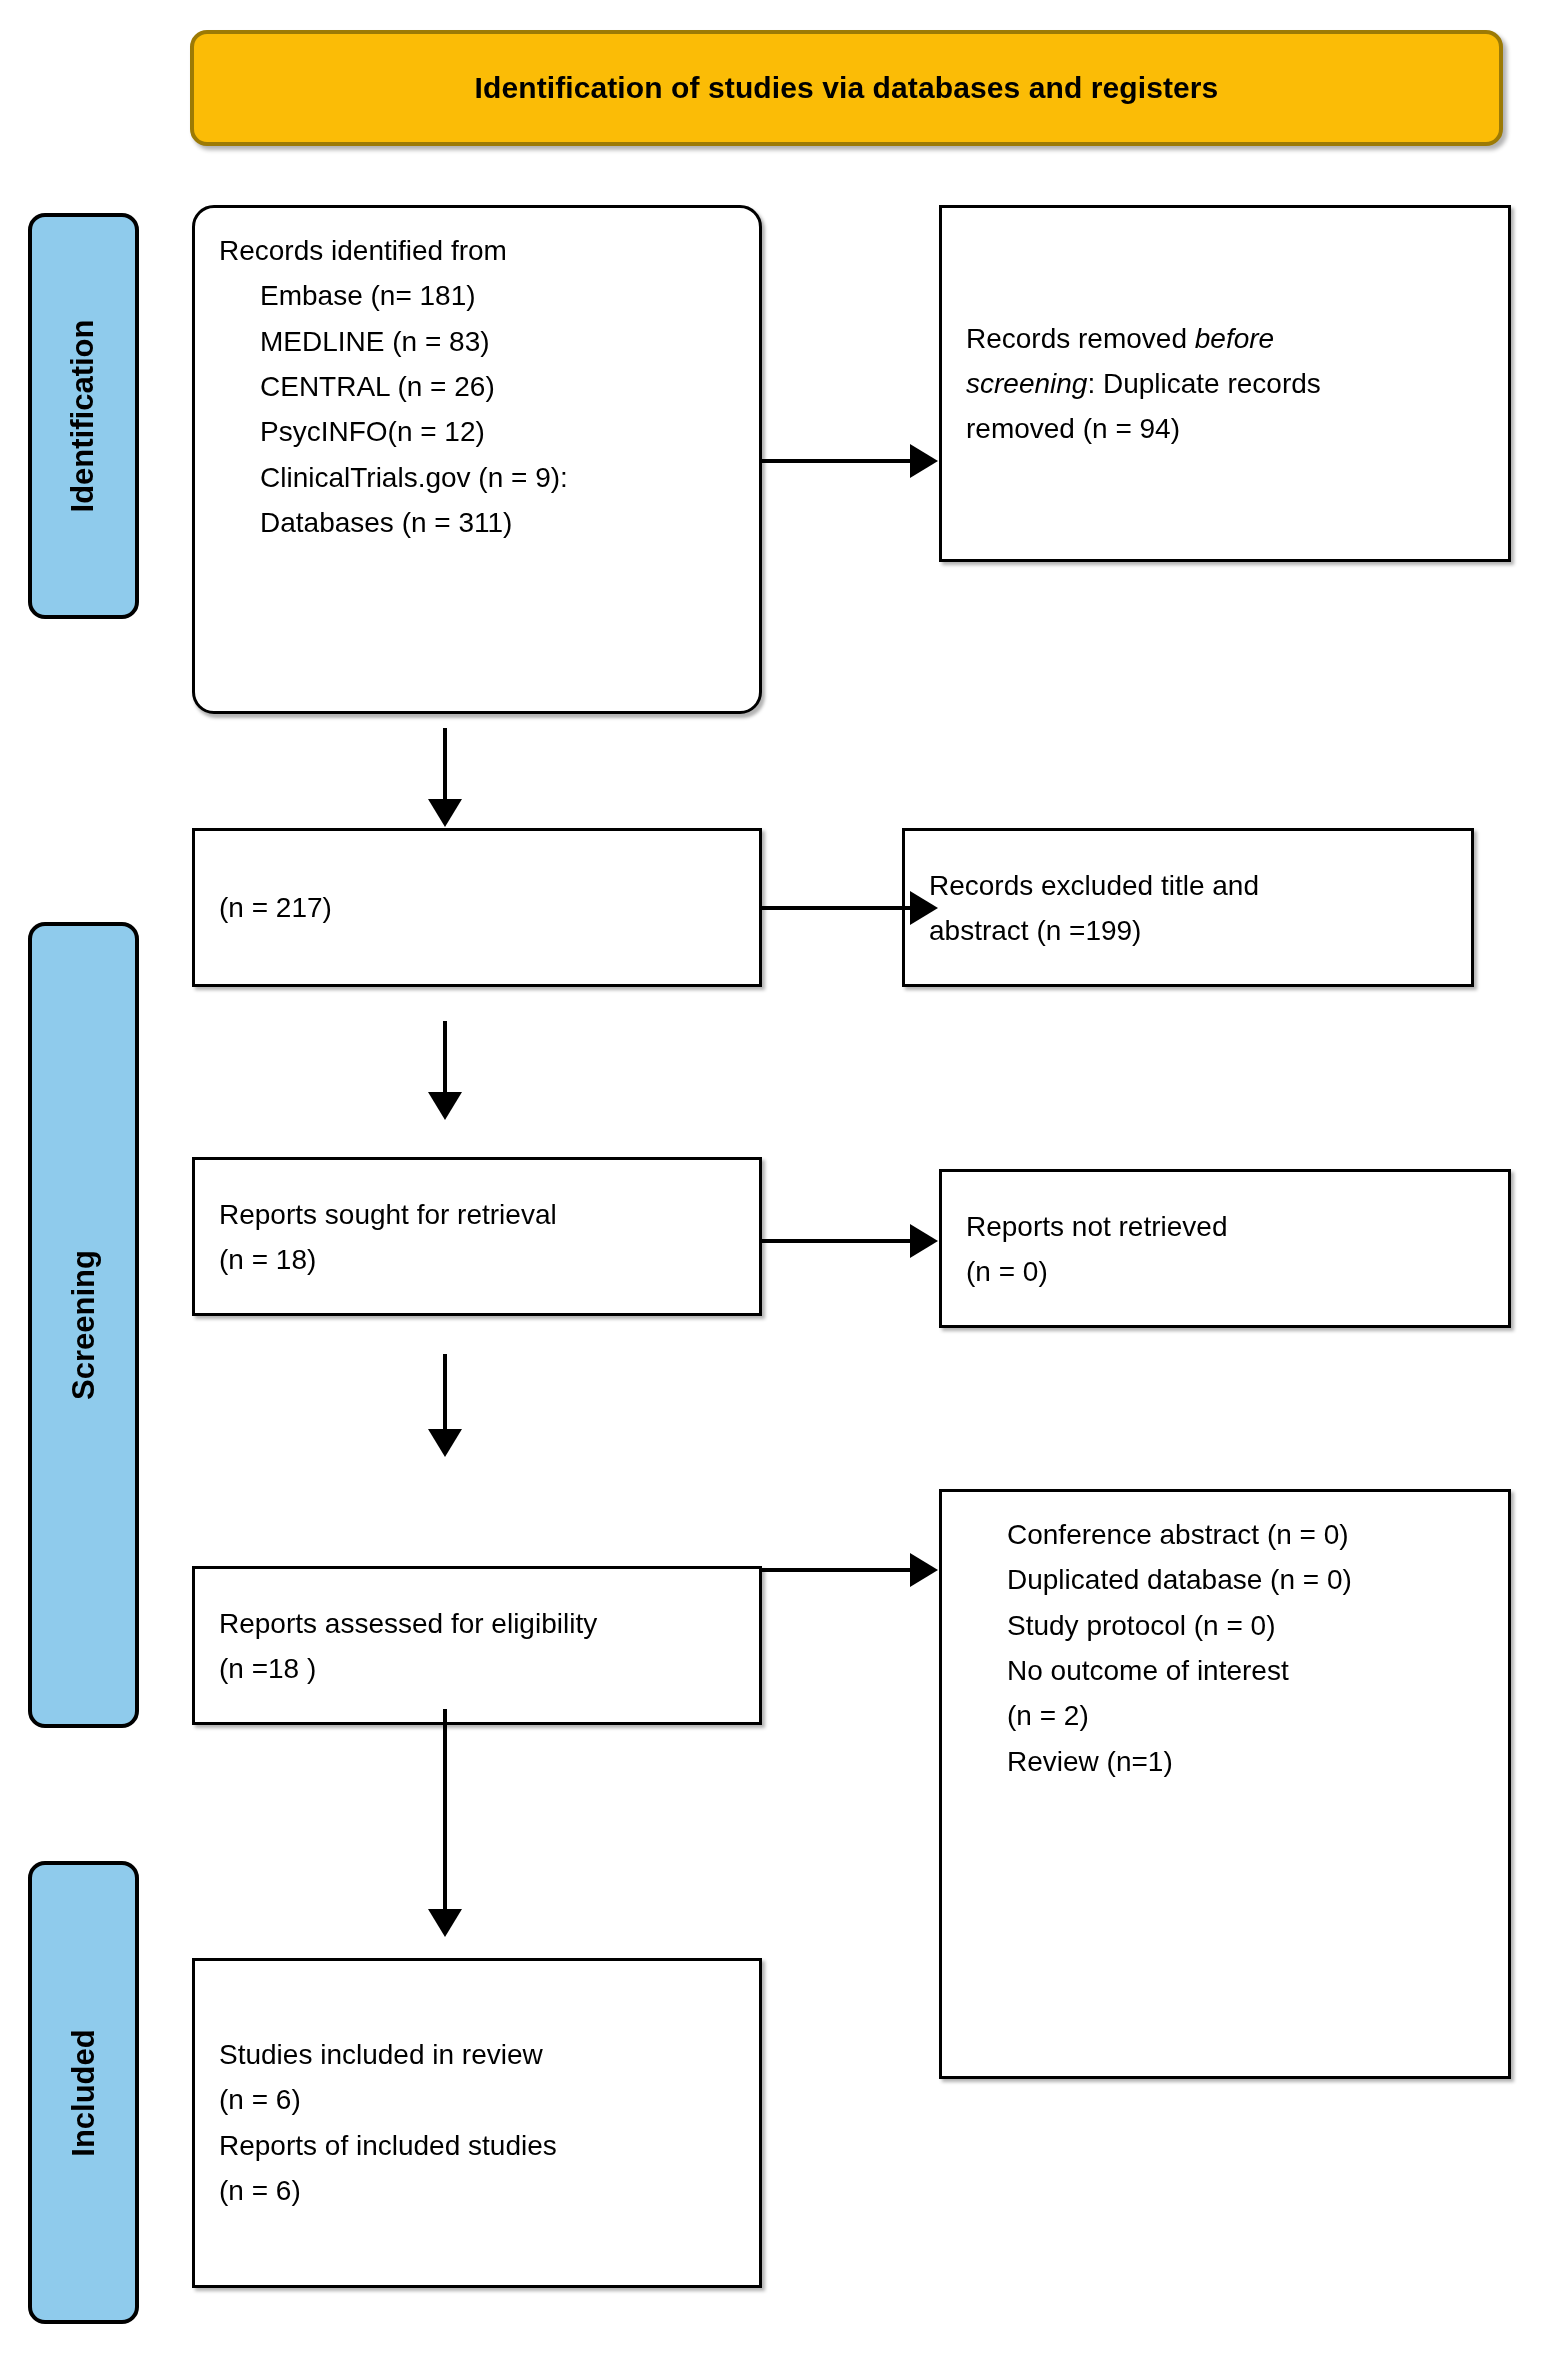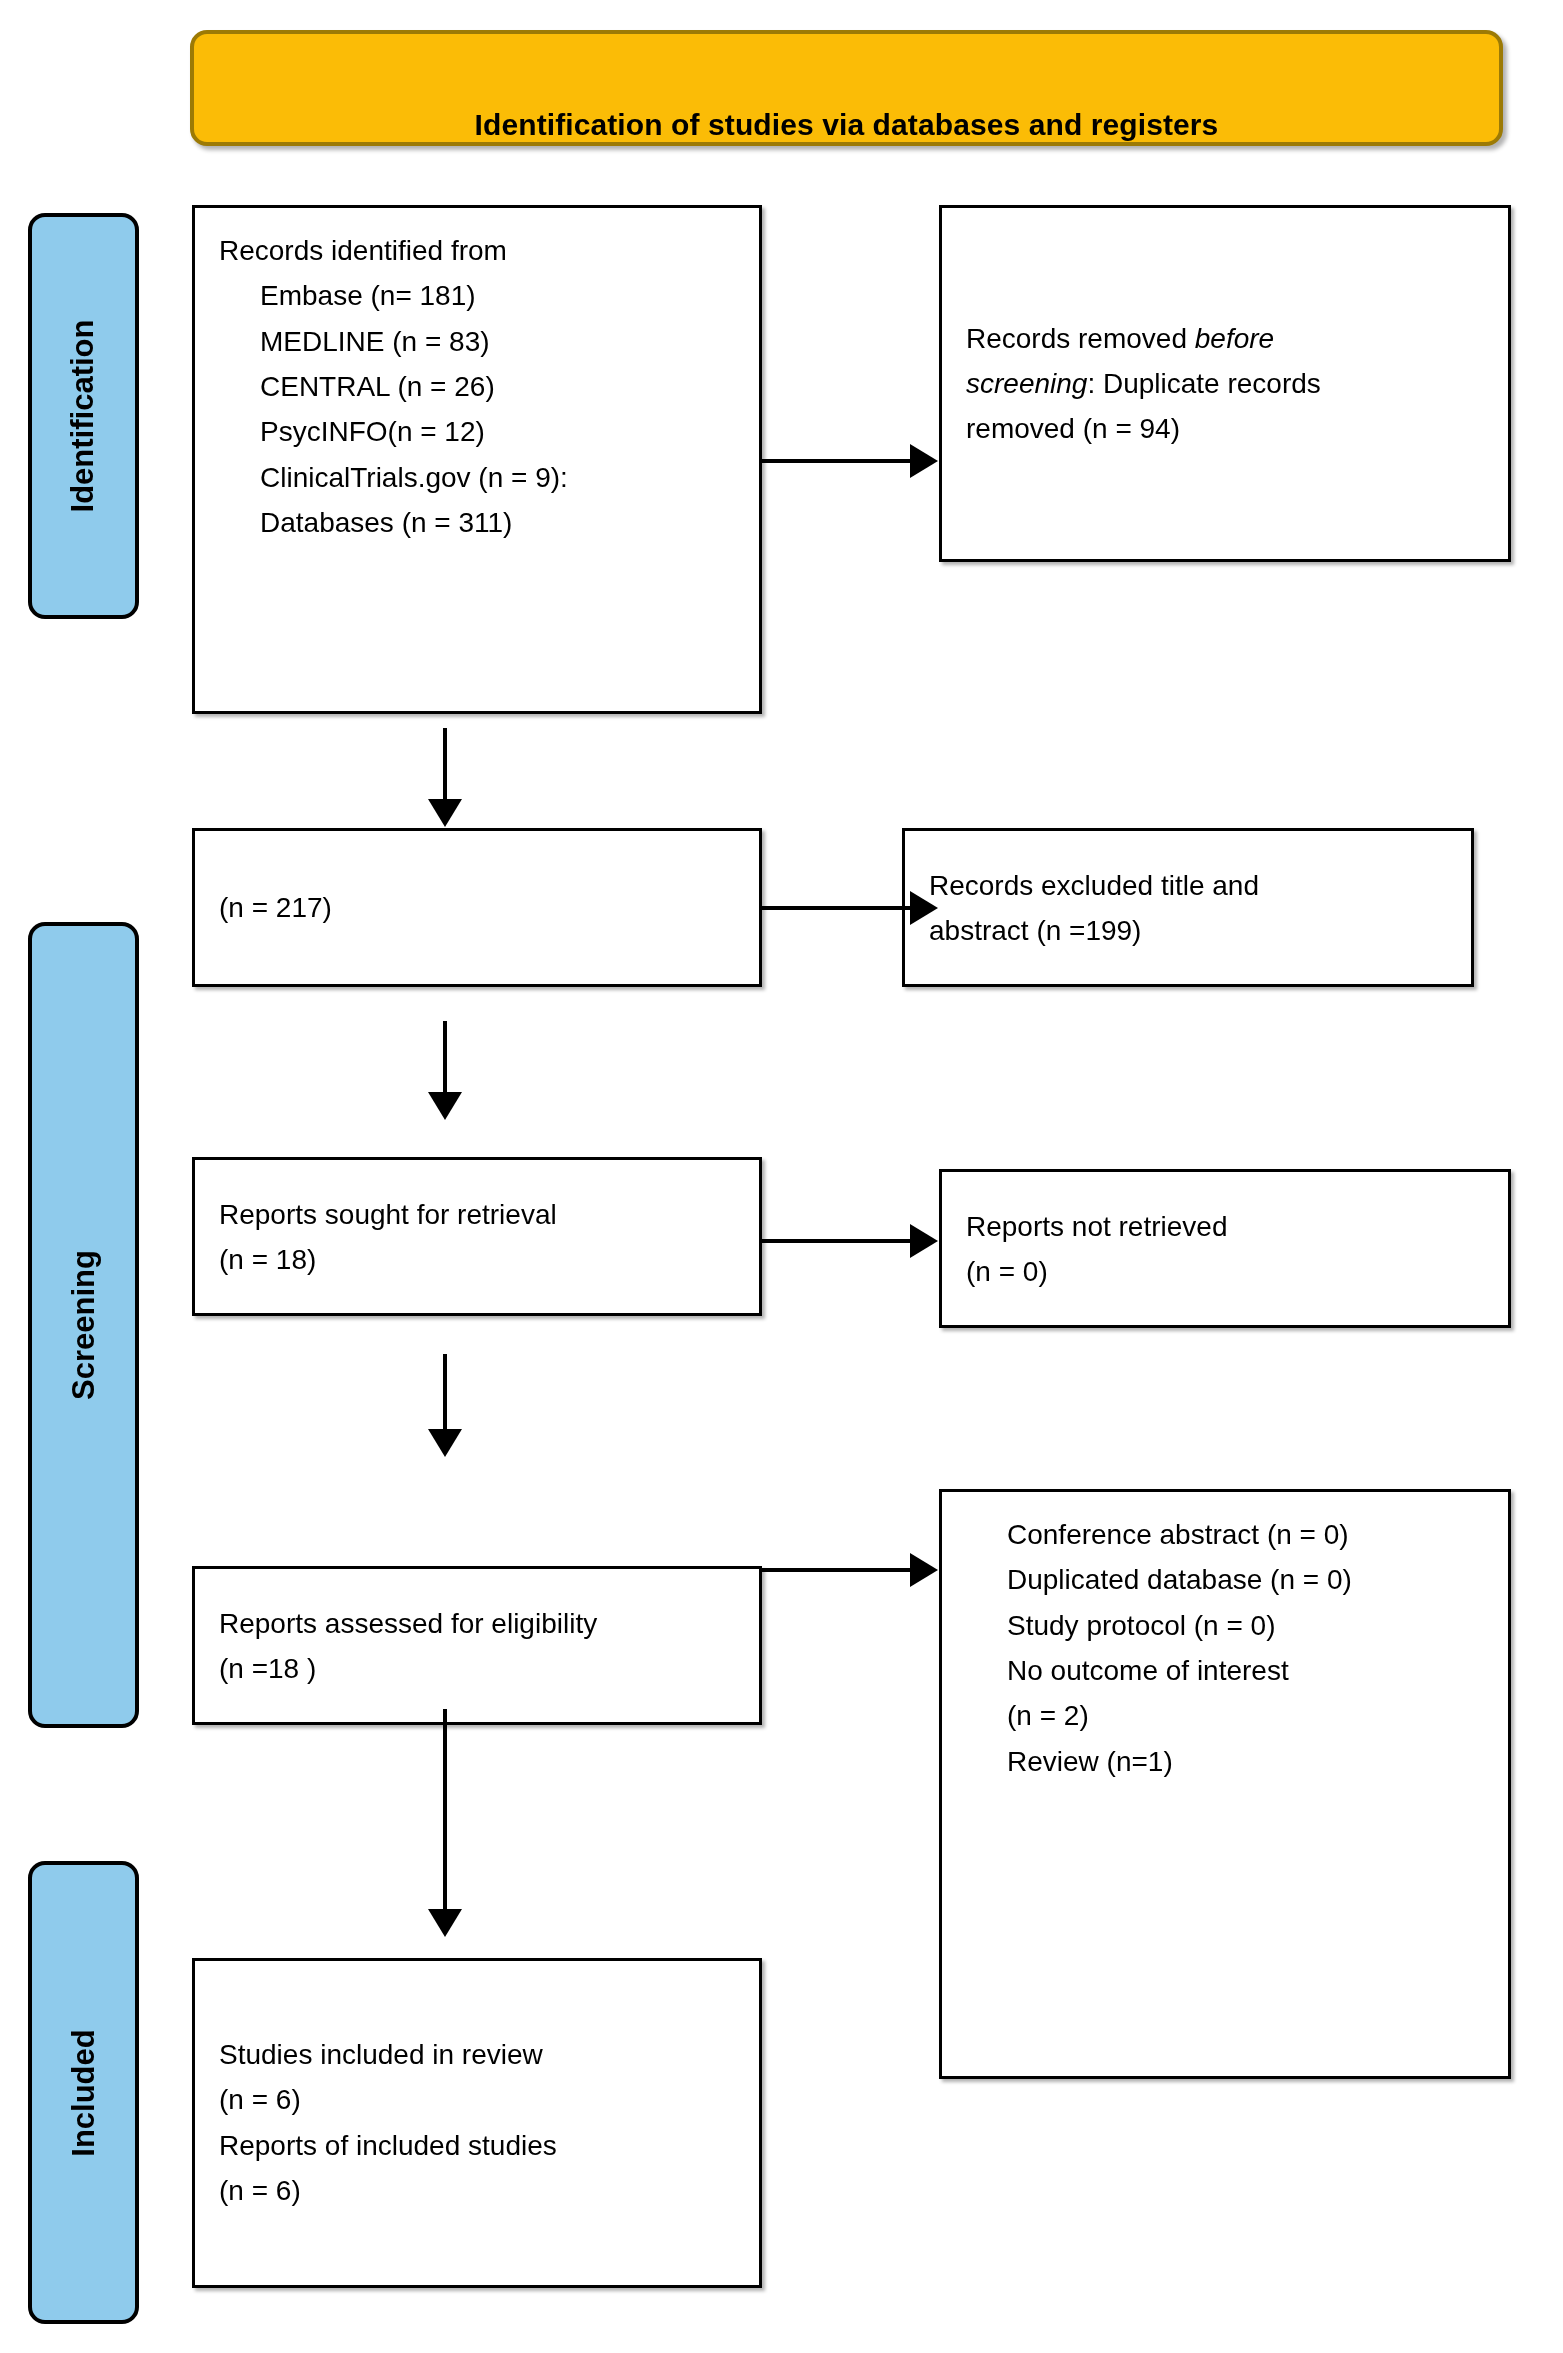--- a/index.html
+++ b/index.html
@@ -24,21 +24,21 @@
     position: absolute;
     left: 190px;
     top: 30px;
     width: 1313px;
     height: 116px;
     background: #FBBC06;
     border: 4.6px solid #9C7A05;
     border-radius: 17px;
     box-sizing: border-box;
     display: flex;
-    align-items: flex-end;
+    align-items: center;
     justify-content: center;
     box-shadow: 3.3px 4px 4.6px rgba(0,0,0,0.30);
   }
   .banner-text {
     font-size: 30px;
     font-weight: bold;
     letter-spacing: 0.1px;
     color: #000000;
     text-align: center;
   }
@@ -156,21 +156,21 @@
   </div>
 
   <div class="stage" style="left:28px; top:922px; width:111px; height:806px;">
     <div class="stage-text">Screening</div>
   </div>
 
   <div class="stage" style="left:28px; top:1861px; width:111px; height:463px;">
     <div class="stage-text">Included</div>
   </div>
 
-  <div class="box" style="left:192px; top:205px; width:570px; height:509px;">
+  <div class="box" style="left:192px; top:205px; width:570px; height:509px;border-radius:22px;">
     <div class="box-inner top-aligned">
       <div class="line">Records identified from</div>
       <div class="line indent">Embase (n= 181)</div>
       <div class="line indent">MEDLINE (n = 83)</div>
       <div class="line indent">CENTRAL (n = 26)</div>
       <div class="line indent">PsycINFO(n = 12)</div>
       <div class="line indent">ClinicalTrials.gov (n = 9):</div>
       <div class="line indent">Databases (n = 311)</div>
     </div>
   </div>

